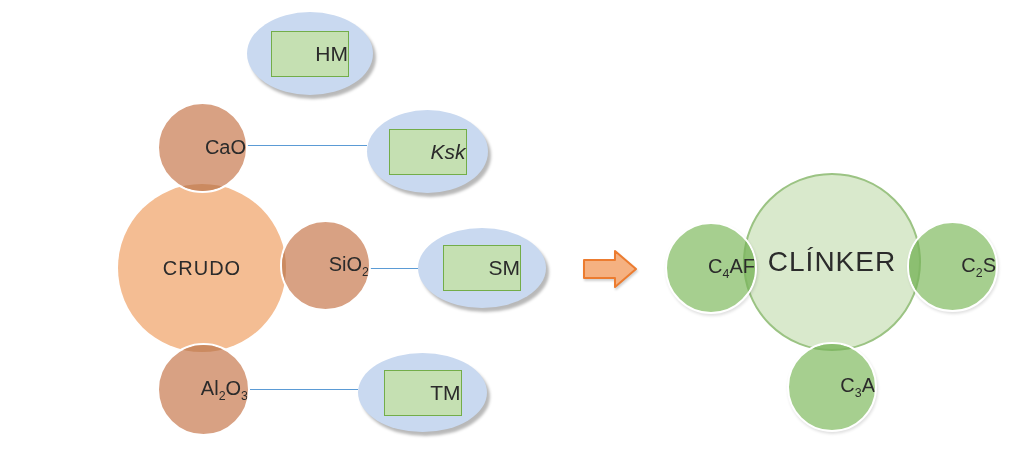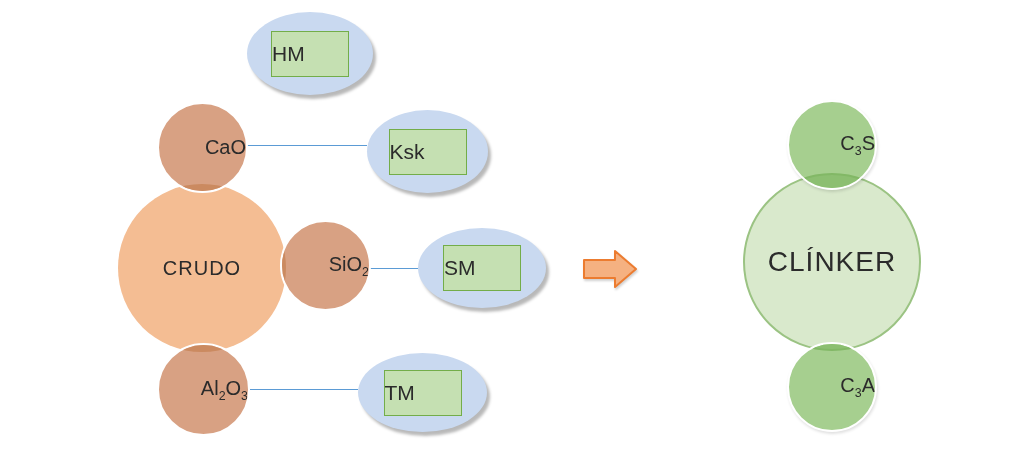--- a/index.html
+++ b/index.html
@@ -78,26 +78,26 @@
     display: flex;
     align-items: center;
     justify-content: center;
   }
   .mbox {
     width: 78px; height: 46px;
     background: var(--module_box_fill, #C5E0B2);
     border: 1.5px solid var(--module_box_border, #73AD49);
     display: flex;
     align-items: center;
-    justify-content: flex-start;
+    justify-content: flex-end;
   }
   .mbox .lbl { font-size: 21px; }
 
   .module-hm  { left: 247px; top: 12px;  width: 126px; height: 83px; }
-  .module-ksk { left: 367px; top: 110px; width: 121px; height: 83px; }
+  .module-ksk { left: 367px; top: 110px; width: 121px; height: 83px; font-style: italic; }
   .module-sm  { left: 418px; top: 228px; width: 128px; height: 80px; }
   .module-tm  { left: 358px; top: 353px; width: 129px; height: 79px; }
 
   
   .connector {
     position: absolute;
     height: 0;
     border-top: 1.5px solid var(--connector_blue, #5B9BD5);
   }
   .conn-cao  { left: 244px; top: 145px; width: 123px; }
@@ -164,25 +164,29 @@
   <div class="arrow-wrap">
     <svg width="56" height="40" viewBox="0 0 56 40">
       <polygon points="2,11 33,11 33,2 54,20 33,38 33,29 2,29" style="fill:var(--arrow_fill,#F5B181); stroke:var(--arrow_border,#EC7C30); stroke-width:2; stroke-linejoin:round;"></polygon>
     </svg>
   </div>
 
   <div class="circle hub-clinker">
     <span class="hub-label">CLÍNKER</span>
   </div>
 
-  <div class="circle sat sat-clk" style="left:787px; top:100px; width:90px; height:90px;">
-    <div class="lens lens-clk" style="left:-46.5px; top:70.5px;"></div>
-    <span class="lbl">C<sub>3</sub>S</span>
+
+  <div class="circle sat sat-clk" style="left:665px; top:222px; width:92px; height:92px;">
+    <div class="lens lens-clk" style="left:75.5px; top:-51.5px;"></div>
+    <span class="lbl">C<sub>4</sub>AF</span>
   </div>
 
-
+  <div class="circle sat sat-clk" style="left:907px; top:221px; width:91px; height:91px;">
+    <div class="lens lens-clk" style="left:-166.5px; top:-50.5px;"></div>
+    <span class="lbl">C<sub>2</sub>S</span>
+  </div>
 
   <div class="circle sat sat-clk" style="left:787px; top:342px; width:90px; height:90px;">
     <div class="lens lens-clk" style="left:-46.5px; top:-171.5px;"></div>
     <span class="lbl">C<sub>3</sub>A</span>
   </div>
 
 </div>
 
 </body></html>

